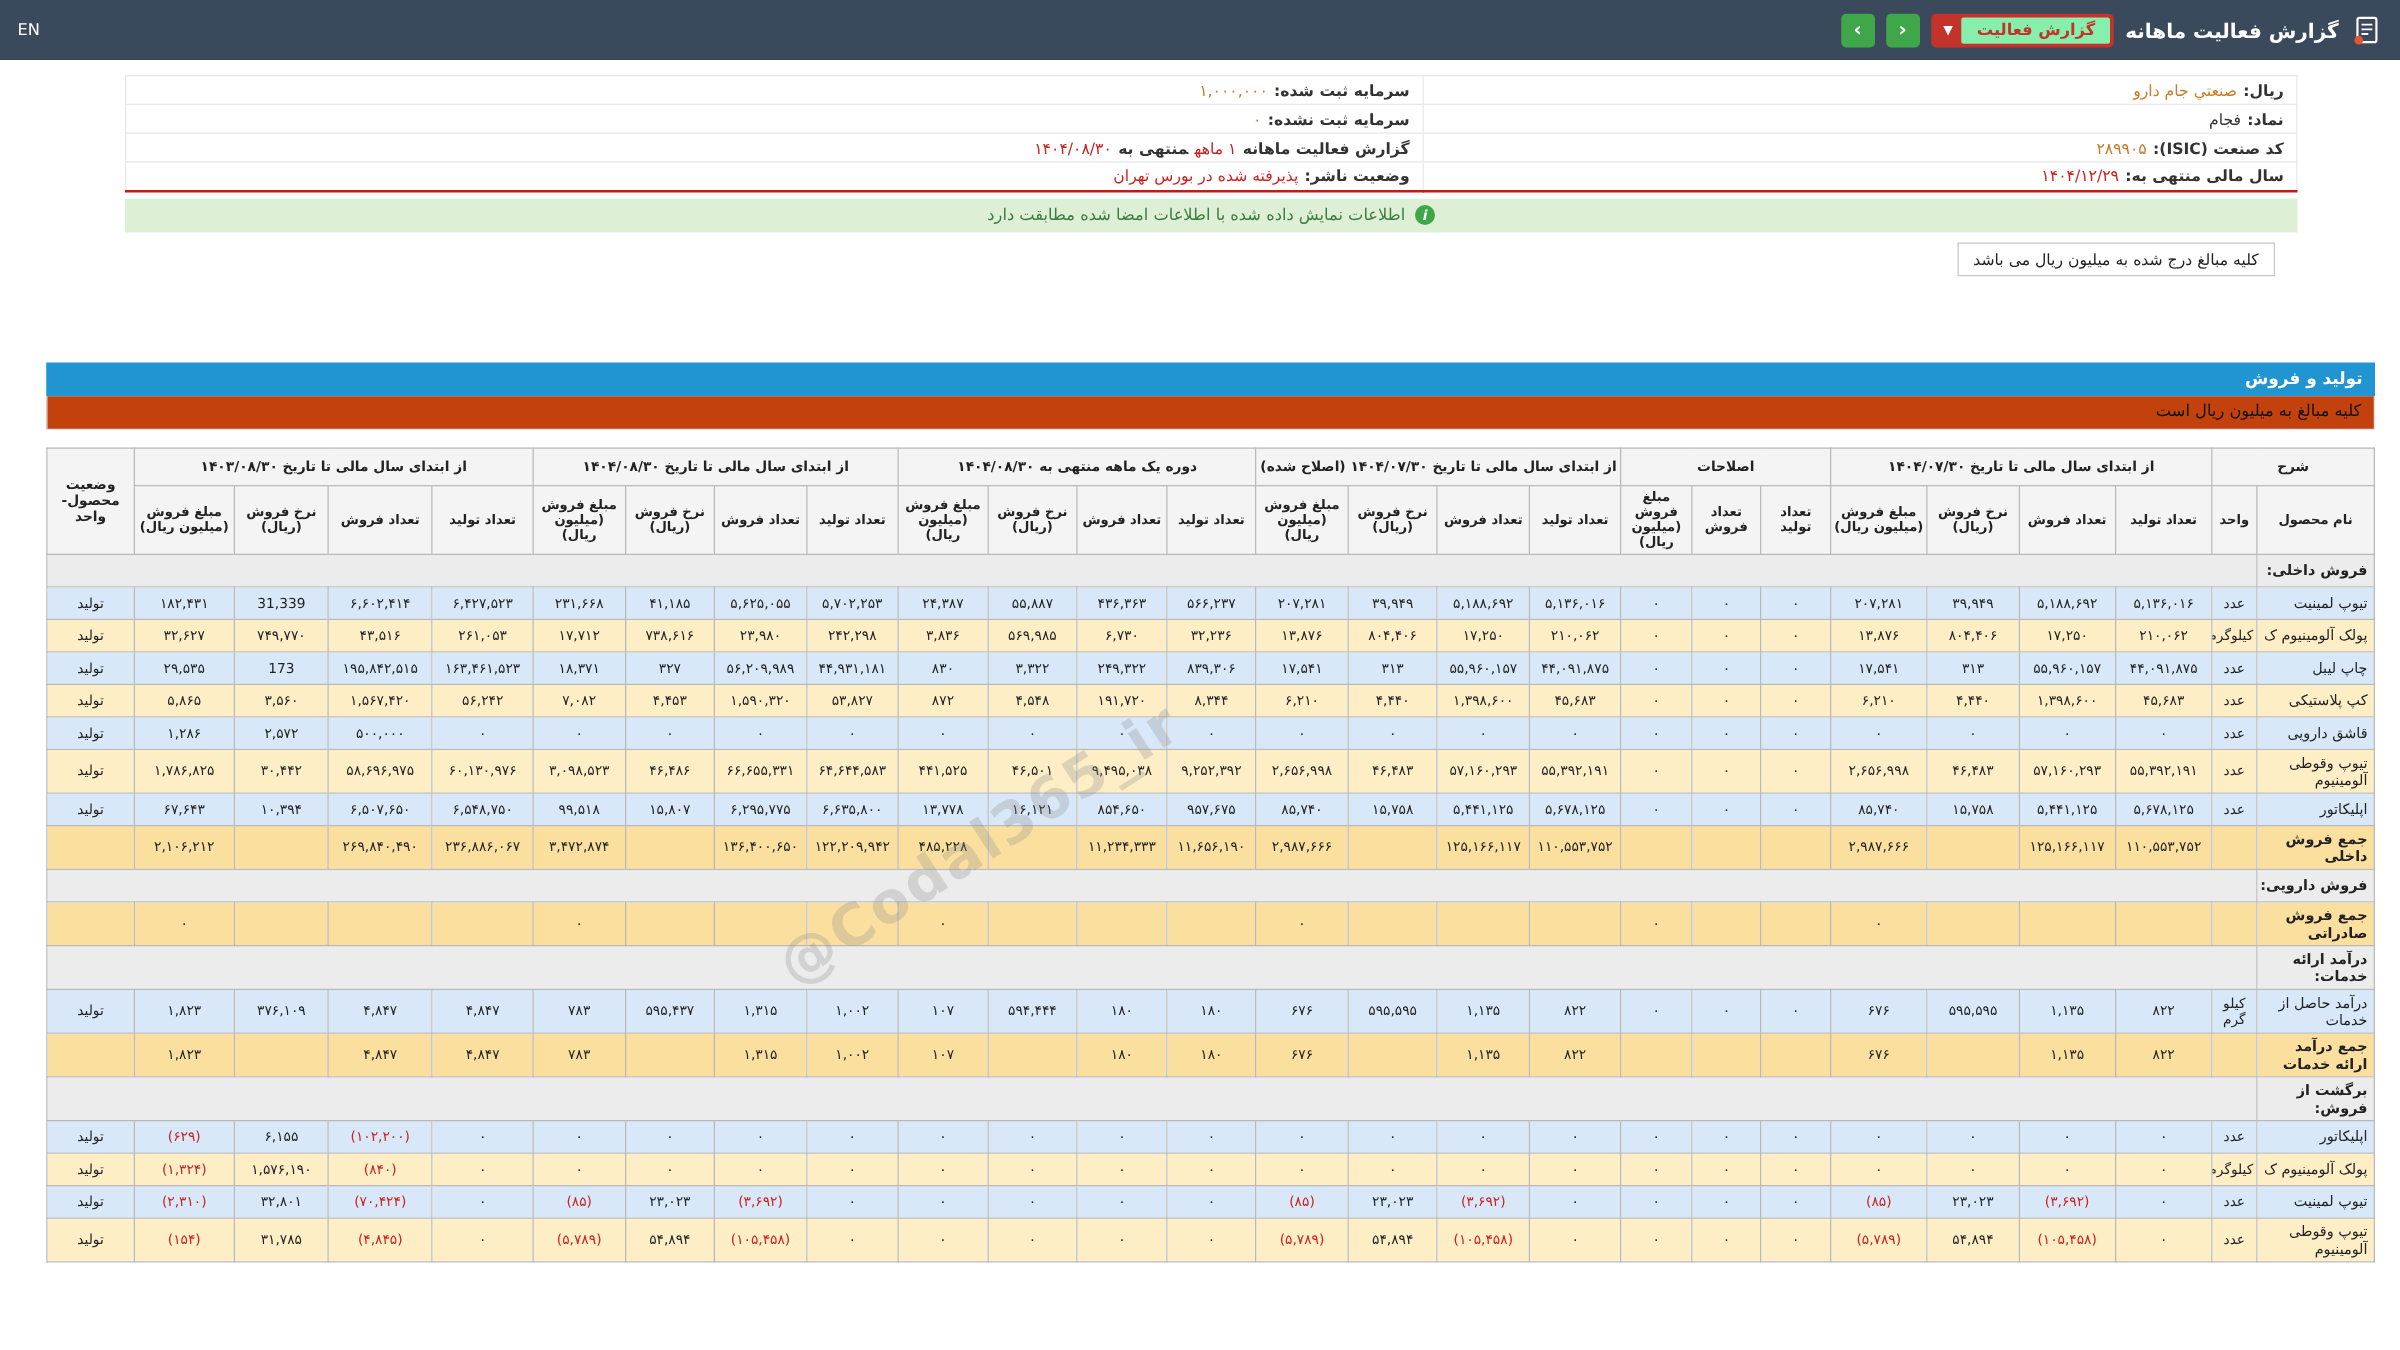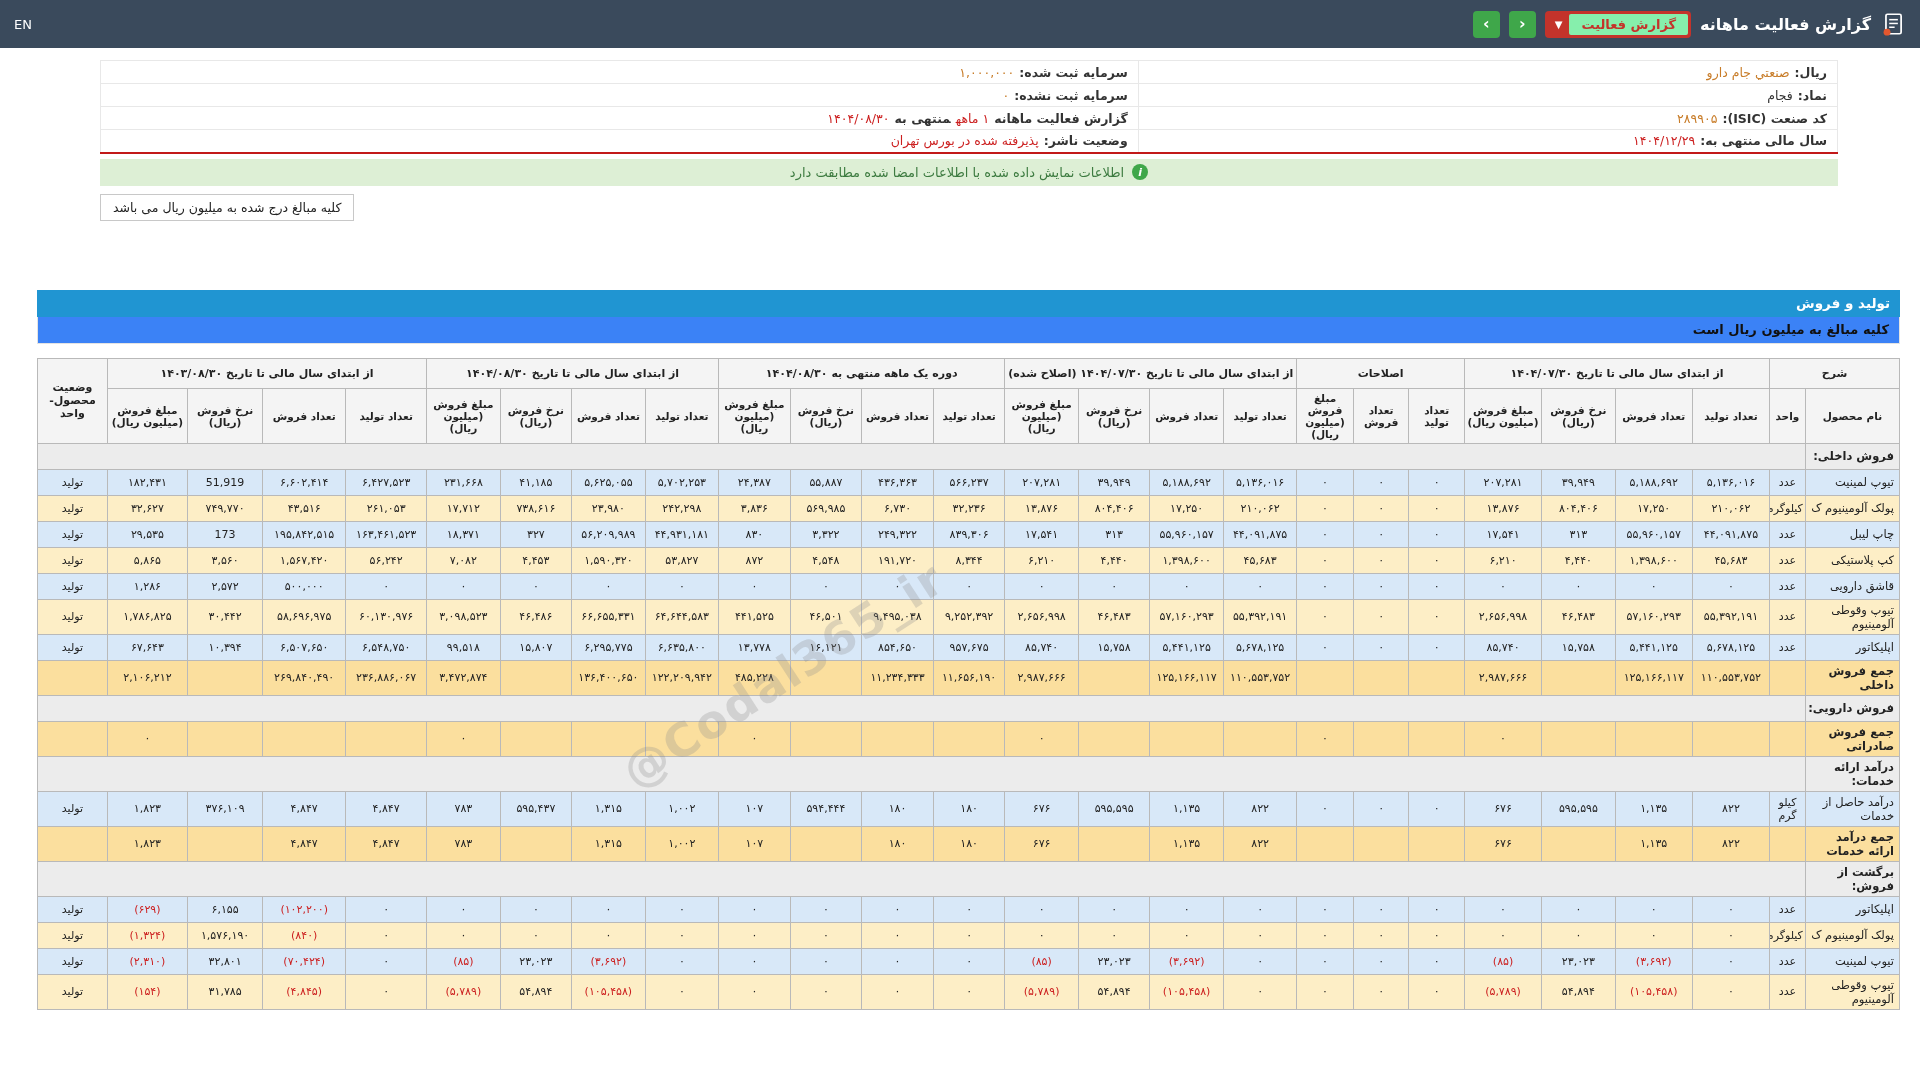--- a/index.html
+++ b/index.html
@@ -22,27 +22,27 @@
   .part{margin-left:5px;white-space:nowrap}
   .c-label{font-weight:700;color:#333}
   .c-dark{color:#333}
   .c-orange{color:#c87c28}
   .c-red{color:#cc1f1f}
   
   .banner{margin:5px 82px 0 100px;height:27px;background:#ddefd5;display:flex;align-items:center;
     justify-content:center;gap:8px;color:#3d7b40;font-size:13px}
   .info-icon{width:16px;height:16px;border-radius:50%;background:#3fa74a;color:#fff;font-size:11px;
     font-weight:700;font-style:italic;display:flex;align-items:center;justify-content:center;flex:0 0 16px}
-  .note-row{margin:8px 100px 0 100px;text-align:left}
+  .note-row{margin:8px 100px 0 100px;text-align:right}
   .note-box{display:inline-block;border:1px solid #c8c8c8;background:#fff;padding:5px 12px;font-size:12.5px;color:#222}
   
   .sec-bar{margin:69px 20px 0 37px;height:27px;background:#2095d2;color:#fff;font-weight:700;
     font-size:13.5px;line-height:27px;padding:0 10px}
-  .units-bar{margin:0 20px 0 37px;height:27px;background:#3b82f6;border:1px solid #e3e3e3;border-top:none;
-    color:#111;font-weight:700;font-size:13px;line-height:25px;padding:0 10px}
+  .units-bar{margin:0 20px 0 37px;height:27px;background:#c2410c;border:1px solid #e3e3e3;border-top:none;
+    color:#111;font-weight:400;font-size:13px;line-height:25px;padding:0 10px}
   
   .table-wrap{margin:14px 20px 0 37px;position:relative}
   table.main{width:100%;border-collapse:collapse;table-layout:fixed;direction:rtl}
   .main th{background:#f4f4f4;border:1px solid #b9b9b9;font-size:10.5px;font-weight:700;color:#222;
     padding:3px 2px;vertical-align:middle;text-align:center}
   .main th.group{font-size:11px;height:30px}
   .main td{border:1px solid #b9b9b9;font-size:11px;color:#222;text-align:center;padding:3px 2px;
     height:26px;overflow:hidden;white-space:nowrap;vertical-align:middle}
   .main td.name{text-align:right;padding-right:5px;white-space:normal;font-size:11.5px}
   .main td.unitc{white-space:normal}
@@ -210,21 +210,21 @@
           <td>۵۶۶,۲۳۷</td>
           <td>۴۳۶,۳۶۳</td>
           <td>۵۵,۸۸۷</td>
           <td>۲۴,۳۸۷</td>
           <td>۵,۷۰۲,۲۵۳</td>
           <td>۵,۶۲۵,۰۵۵</td>
           <td>۴۱,۱۸۵</td>
           <td>۲۳۱,۶۶۸</td>
           <td>۶,۴۲۷,۵۲۳</td>
           <td>۶,۶۰۲,۴۱۴</td>
-          <td>51,919</td>
+          <td>31,339</td>
           <td>۱۸۲,۴۳۱</td>
           <td>تولید</td>
         </tr>
         <tr class="bg-cream">
           <td class="name">پولک آلومینیوم ک</td>
           <td class="unitc">کیلوگرم</td>
           <td>۲۱۰,۰۶۲</td>
           <td>۱۷,۲۵۰</td>
           <td>۸۰۴,۴۰۶</td>
           <td>۱۳,۸۷۶</td>

